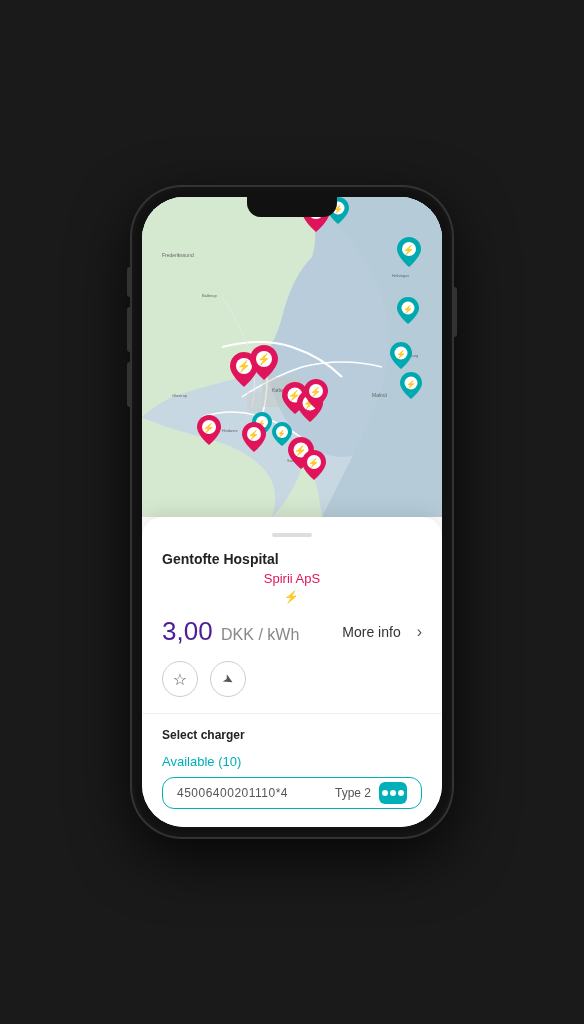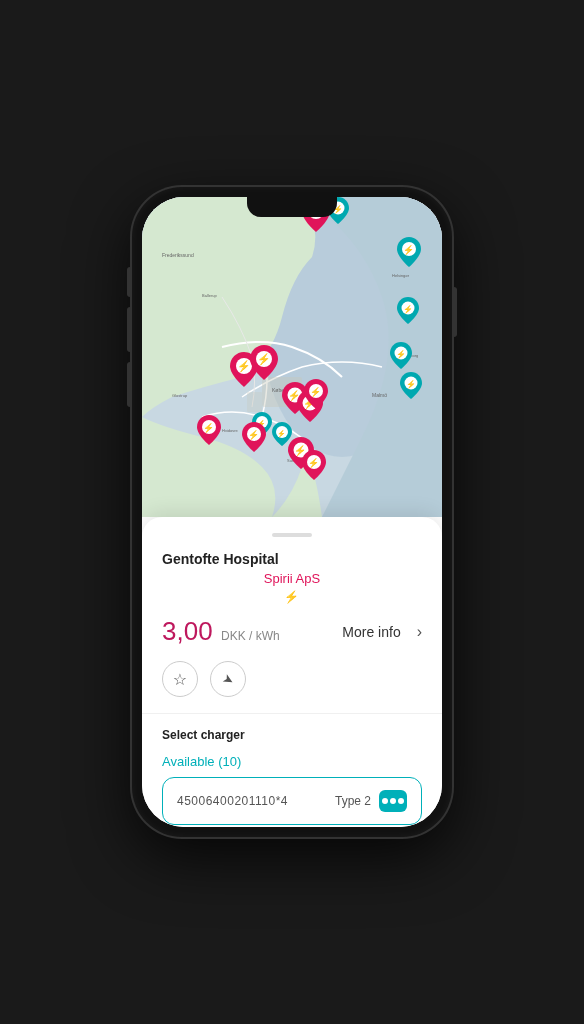--- a/index.html
+++ b/index.html
@@ -102,25 +102,25 @@
     .price-row {
       display: flex;
       align-items: center;
       justify-content: space-between;
       margin-bottom: 14px;
     }
 
     .price-value {
       font-size: 26px;
       font-weight: 300;
-      color: #be185d;
+      color: #4c1d95;
     }
 
     .price-unit {
-      font-size: 12px;
+      font-size: 16px;
       color: #888;
       margin-left: 4px;
       font-weight: 400;
     }
 
     .more-info-btn {
       display: flex;
       align-items: center;
       gap: 16px;
       color: #333;
@@ -181,21 +181,21 @@
       display: inline-block;
       color: #00b0b9;
       font-size: 13px;
       font-weight: 500;
       margin-bottom: 8px;
     }
 
     .charger-card {
       border: 1.5px solid #00b0b9;
       border-radius: 12px;
-      padding: 12px 14px;
+      padding: 4px 14px;
       display: flex;
       align-items: center;
       justify-content: space-between;
       cursor: pointer;
     }
 
     .charger-id {
       font-size: 12px;
       color: #555;
       letter-spacing: 0.5px;

